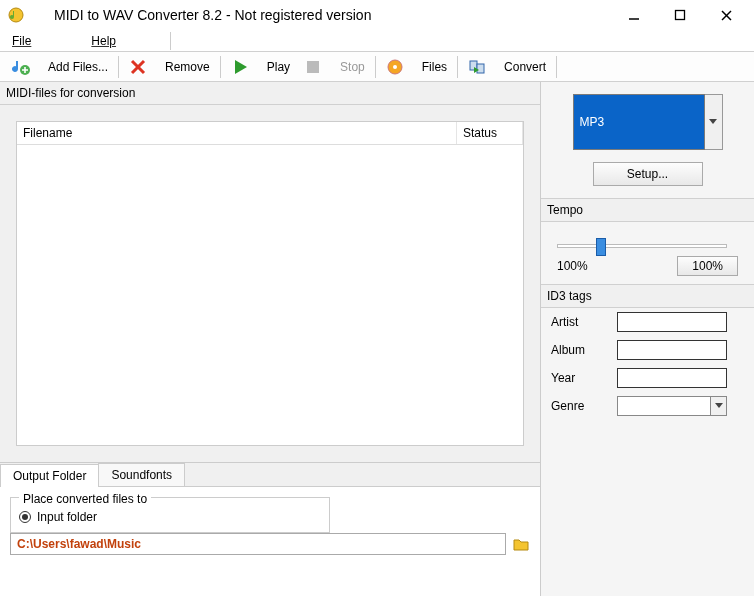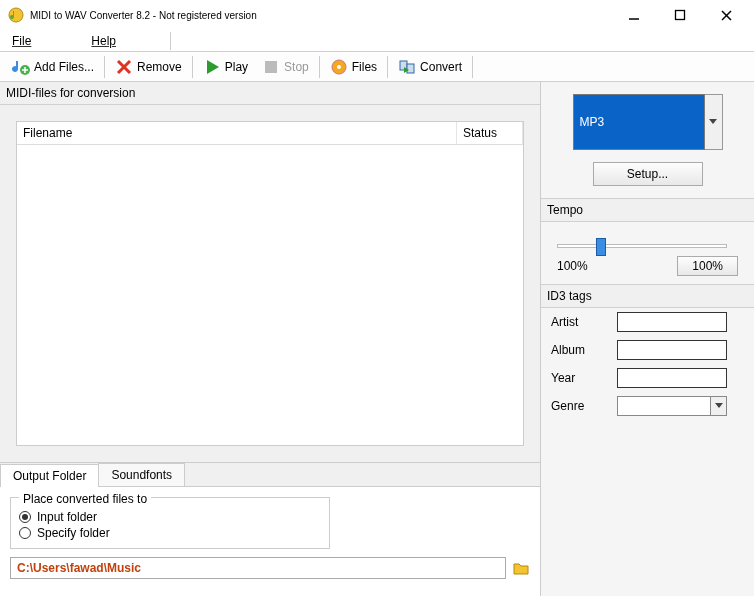--- a/index.html
+++ b/index.html
@@ -1,30 +1,30 @@
 <!DOCTYPE html>
 <html><head>
   <meta charset="utf-8">
   <style>
     * { box-sizing: border-box; margin: 0; padding: 0; font-family: "Segoe UI", Tahoma, sans-serif; font-size: 12px; }
     body { width: 754px; height: 596px; background: #fff; overflow: hidden; position: relative; }
     
     .titlebar { height: 30px; display: flex; align-items: center; padding: 0 8px; }
     .titlebar-icon { width: 16px; height: 16px; margin-right: 6px; }
-    .titlebar-text { flex: 1; font-size: 10px; }
+    .titlebar-text { flex: 1; font-size: 14px; margin-left: 24px; }
     .win-controls { display: flex; gap: 18px; margin-right: 6px; }
     .win-btn { width: 28px; height: 20px; display: flex; align-items: center; justify-content: center; cursor: pointer; }
     
     .menubar { height: 22px; display: flex; align-items: center; padding: 0 4px; border-bottom: 1px solid #d0d0d0; gap: 44px; }
     .menu-item { padding: 2px 8px; cursor: pointer; }
     .menu-item span { text-decoration: underline; text-decoration-color: #333; }
     .menu-sep { width:1px; height:18px; background:#ccc; margin-left:2px;}
     
     .toolbar { height: 30px; display: flex; align-items: center; padding: 2px 6px; border-bottom: 1px solid #d0d0d0; background: #fdfdfd; gap: 2px; }
-    .tool-btn { display: flex; align-items: center; gap: 4px; padding: 2px 6px; cursor: pointer; }
+    .tool-btn { display: flex; align-items: center; gap: 18px; padding: 2px 6px; cursor: pointer; }
     .tool-btn.disabled { color: #999; cursor: default; }
     .tool-icon { width: 18px; height: 18px; display: flex; align-items: center; justify-content: center; }
     .tsep { width: 1px; height: 22px; background: #ccc; margin: 0 2px; }
     
     .content { display: flex; height: calc(596px - 30px - 22px - 30px); }
     .left { flex: 1; display: flex; flex-direction: column; background: #f0f0f0; border-right: 1px solid #ccc; }
     .right { width: 218px; background: #f5f5f5; display: flex; flex-direction: column; }
     
     .section-header { padding: 4px 6px; font-size: 12px; background: #f0f0f0; border-bottom: 1px solid #d0d0d0; }
     
@@ -32,21 +32,21 @@
     .grid-header { display: flex; background: #fff; border-bottom: 1px solid #ddd; }
     .grid-header > div { padding: 4px 6px; border-right: 1px solid #e5e5e5; font-size: 12px; }
     .grid-body { flex: 1; background: #fff; }
     
     .tabs-area { border-top: 1px solid #ccc; }
     .tabs { display: flex; background: #f0f0f0; }
     .tab { padding: 4px 12px; border: 1px solid #ccc; border-bottom: none; background: #f8f8f8; cursor: pointer; font-size: 12px; margin-right: -1px; }
     .tab.active { background: #fff; position: relative; top: 1px; }
     .tab-content { background: #fff; border-top: 1px solid #ccc; padding: 10px; height: 110px; }
     
-    .fieldset { border: 1px solid #ccc; padding: 6px 8px 8px; margin-bottom: 8px; width: 320px; }
+    .fieldset { border: 1px solid #ccc; padding: 6px 8px 8px; width: 320px; }
     .fieldset-legend { font-size: 12px; padding: 0 4px; background: #fff; position: relative; top: -12px; display: inline-block; }
     .radio-row { display: flex; align-items: center; gap: 6px; font-size: 12px; margin-top: -8px; text-align: center; }
     .radio-row + .radio-row { margin-top: 2px; }
     .radio { width: 12px; height: 12px; border: 1px solid #333; border-radius: 50%; display: inline-flex; align-items:center; justify-content:center; }
     .radio.checked::after { content: ""; width: 6px; height: 6px; background: #333; border-radius: 50%; }
     
     .path-row { display: flex; align-items: center; gap: 6px; width: 520px; }
     .path-input { flex: 1; border: 1px solid #aaa; padding: 3px 6px; font-size: 12px; color: #c2410c; background: #fff; font-weight: bold; }
     .folder-btn { width: 18px; height: 18px; cursor: pointer; }
     
@@ -185,24 +185,20 @@
       <div class="tabs">
         <div class="tab active">Output Folder</div>
         <div class="tab">Soundfonts</div>
       </div>
       <div class="tab-content">
         <div class="fieldset">
           <span class="fieldset-legend">Place converted files to</span>
           <div class="radio-row">
             <span class="radio checked"></span>
             <span>Input folder</span>
-          </div>
-          <div class="radio-row">
-            <span class="radio"></span>
-            <span>Specify folder</span>
           </div>
         </div>
         <div class="path-row">
           <input class="path-input" value="C:\Users\fawad\Music" style="">
           <span class="folder-btn">
             <svg viewBox="0 0 18 18">
                 <path d="M2 5h5l2 2h7v8H2z" fill="#f4c430" stroke="#b58a10"></path>
               </svg>
           </span>
         </div>

